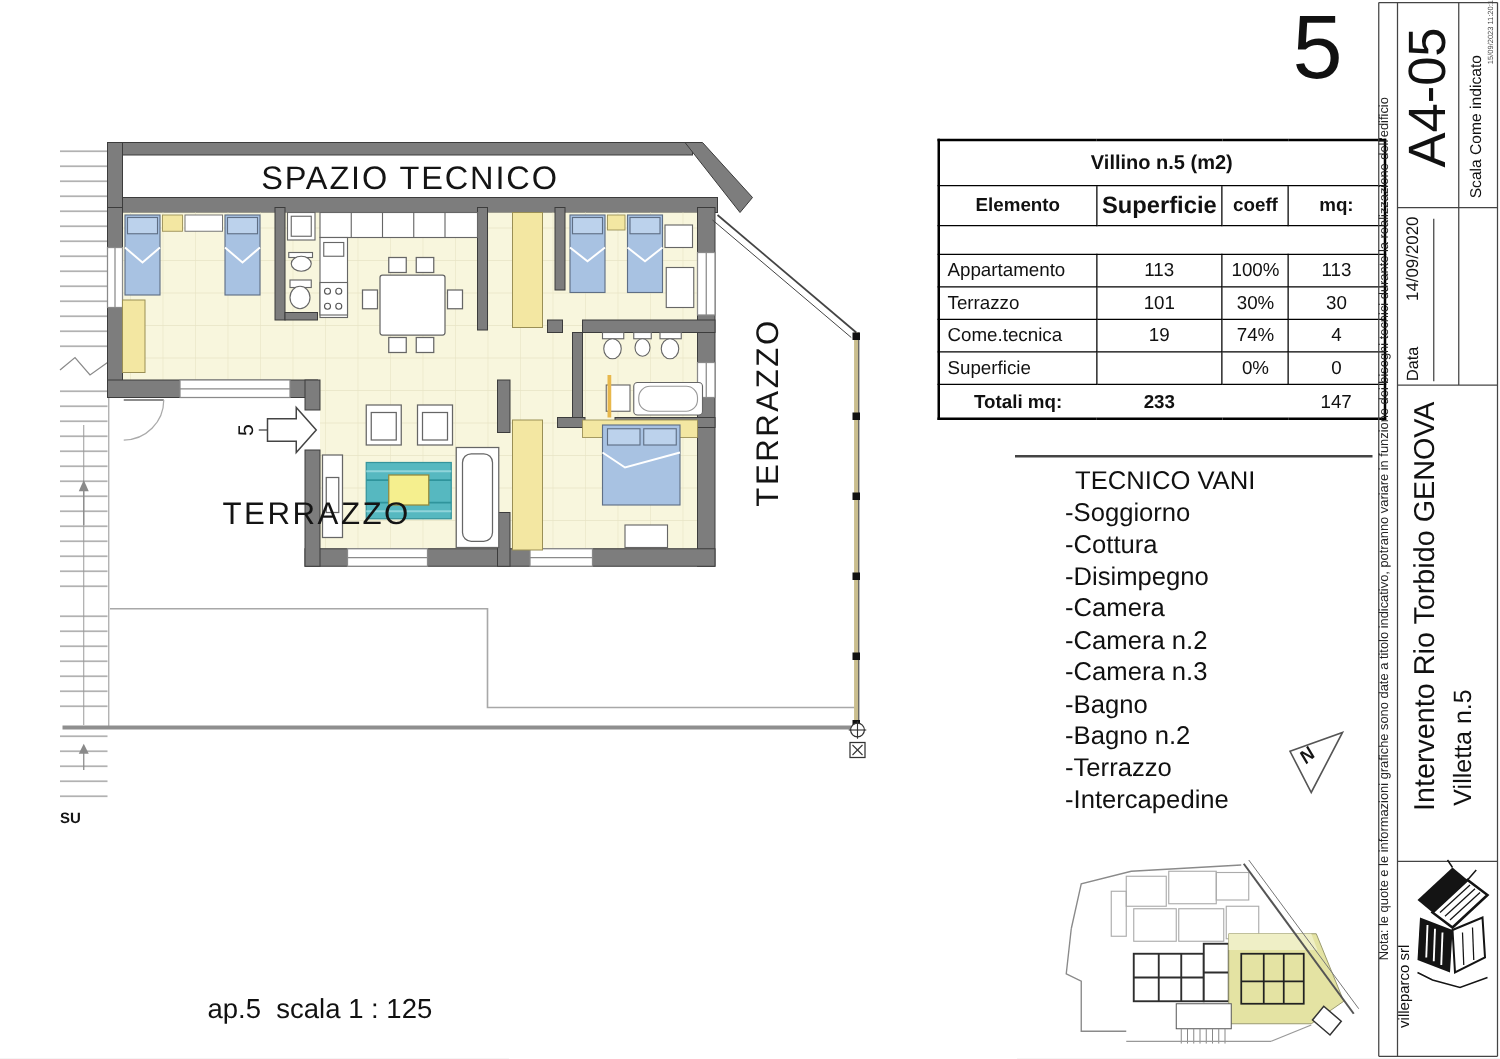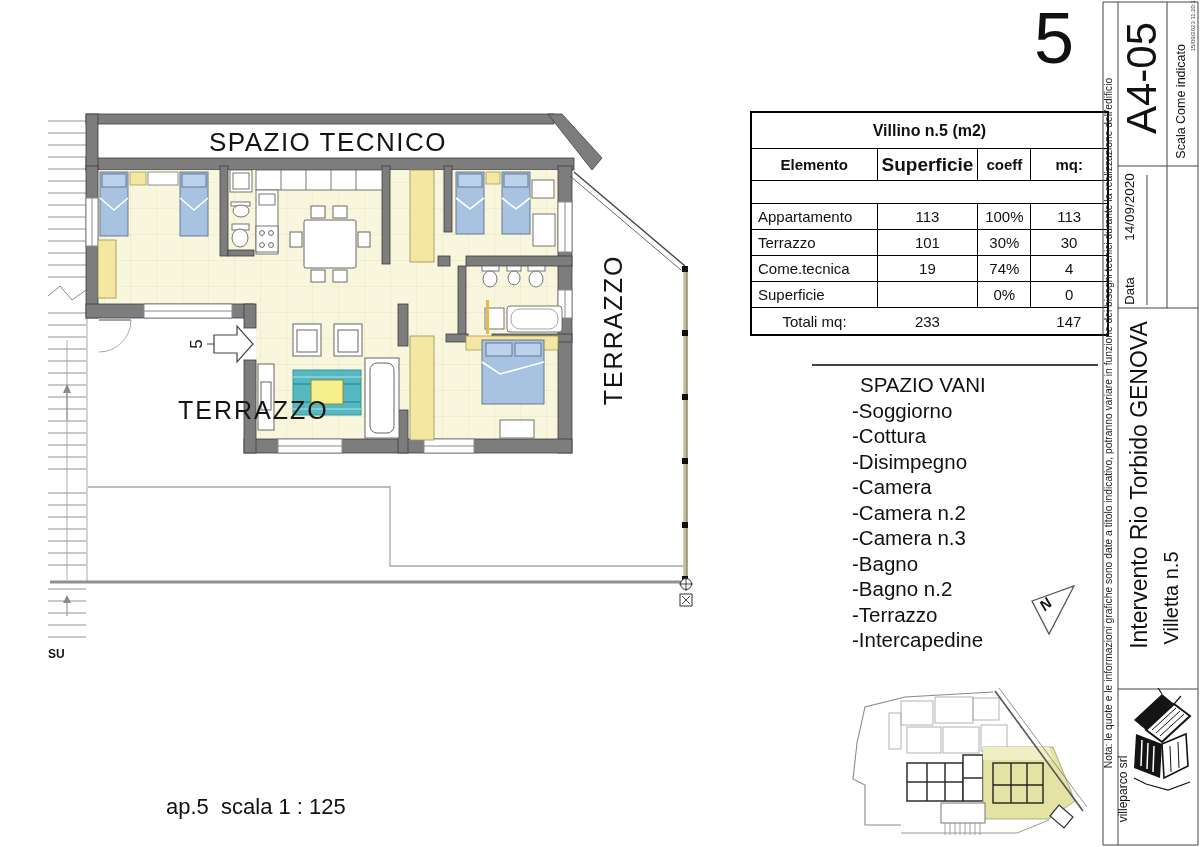--- a/index.html
+++ b/index.html
@@ -13,21 +13,21 @@
   #area-table{position:absolute;left:750px;top:88px;border-collapse:collapse;table-layout:fixed;}
   #area-table td{border:1.2px solid #000;padding:0 4px;font-size:15px;height:25px;
                  text-align:center;overflow:hidden;white-space:nowrap;}
   #area-table{border:2px solid #000;margin-top:23px;}
   #area-table .ttl td{font-weight:bold;font-size:16px;height:35px;}
   #area-table .hdr td{font-weight:bold;height:31px;}
   #area-table .hdr .small{font-size:19px;}
   #area-table .spacer td{height:22px;}
   #area-table td.lft{text-align:left;padding-left:6px;}
   #area-table .totals td{border-left:none;border-right:none;height:26px;}
-  #area-table .totals .b{font-weight:normal;}
+  #area-table .totals .b{font-weight:bold;}
 
   
   #room-list{position:absolute;left:852px;top:372px;font-size:20.5px;line-height:25.5px;}
   #room-list .rl-title{padding-left:8px;}
 
   .sheet-number{position:absolute;left:1028px;top:2px;width:52px;text-align:center;
                 font-size:72px;line-height:72px;font-weight:400;}
   .sep-line{position:absolute;left:812px;top:364px;width:286px;height:0;border-top:2px solid #444;}
   .scale-note{position:absolute;left:166px;top:794px;font-size:22px;white-space:pre;}
 </style>
@@ -308,21 +308,21 @@
       <td class="b">Totali mq:</td>
       <td class="b">233</td>
       <td></td>
       <td>147</td>
     </tr>
   </tbody>
     </table>
 
   <div class="sep-line"></div>
   <div id="room-list">
-    <div class="rl-title">SPAZIO VANI</div>
+    <div class="rl-title">TECNICO VANI</div>
     <div>-Soggiorno</div>
     <div>-Cottura</div>
     <div>-Disimpegno</div>
     <div>-Camera</div>
     <div>-Camera n.2</div>
     <div>-Camera n.3</div>
     <div>-Bagno</div>
     <div>-Bagno n.2</div>
     <div>-Terrazzo</div>
     <div>-Intercapedine</div>

